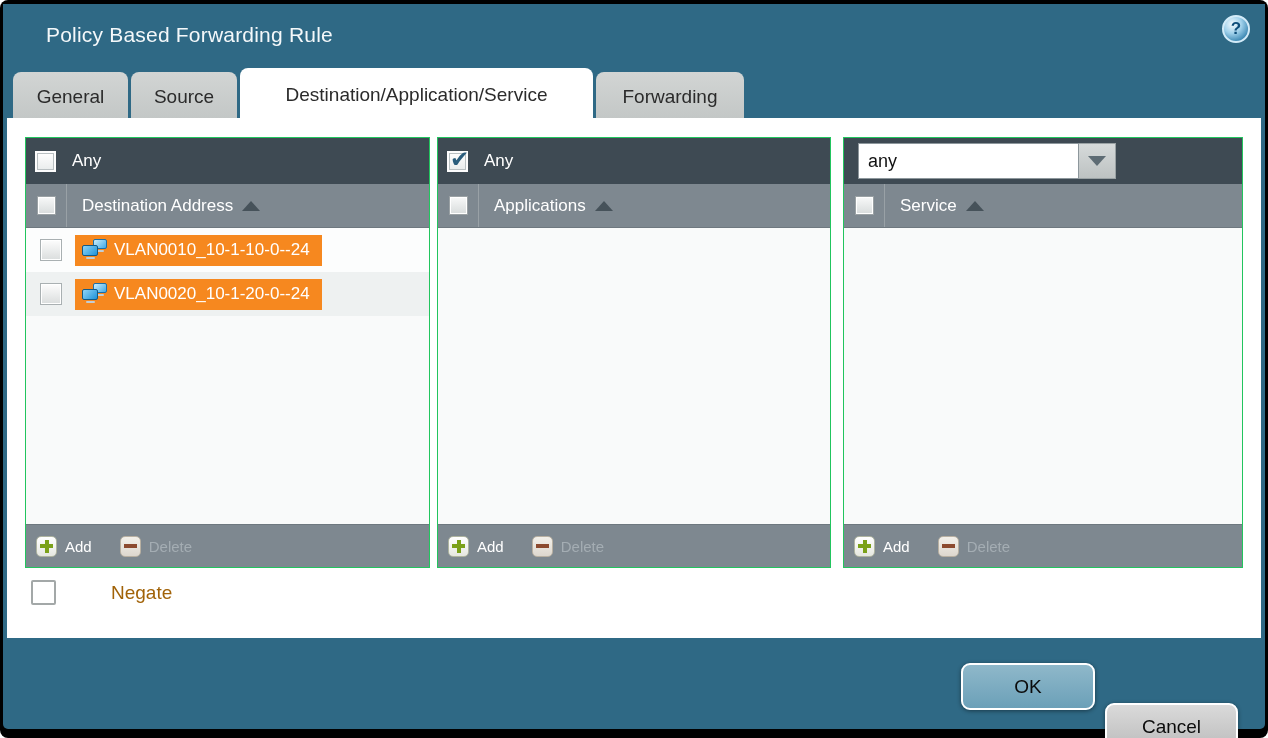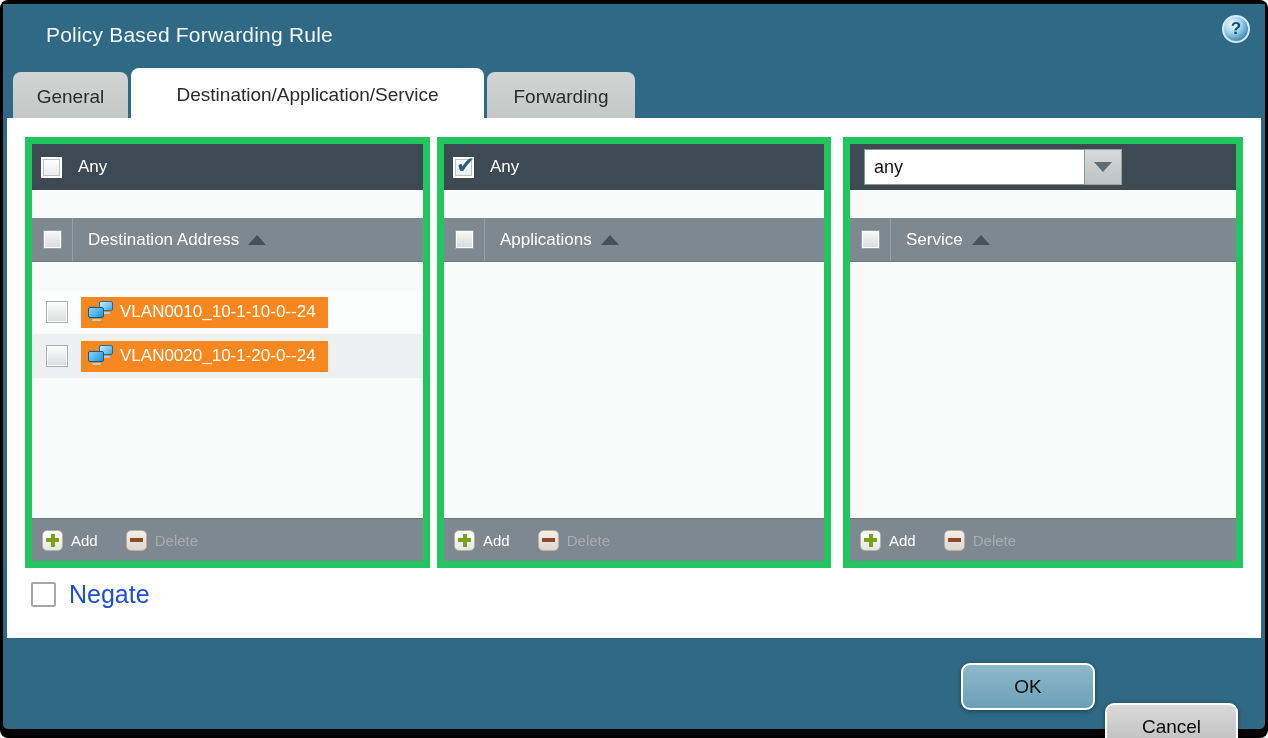--- a/index.html
+++ b/index.html
@@ -23,21 +23,21 @@
          color:#2b2b2b; font-size:19px; display:flex; align-items:center; justify-content:center;
          margin-right:3px; cursor:pointer; }
   .tab.active { height:54px; background:#ffffff; }
   .tab-general { width:115px; } .tab-source { width:106px; }
   .tab-das { width:353px; } .tab-forwarding { width:148px; }
 
   
   .content { position:absolute; left:4px; right:4px; top:114px; height:520px; background:#ffffff; }
 
   .panels { position:absolute; left:18px; top:19px; display:flex; }
-  .panel { height:431px; display:flex; flex-direction:column; border:7px solid #22c55e; background:#f9fafa;gap:28px; }
+  .panel { height:431px; display:flex; flex-direction:column; border:1px solid #22c55e; background:#f9fafa; }
   .panel-1 { width:405px; margin-right:7px; }
   .panel-2 { width:394px; margin-right:12px; }
   .panel-3 { width:400px; }
 
   .anybar { height:46px; background:#3e4a53; display:flex; align-items:center; padding-left:9px; flex:0 0 auto; }
   .anylabel { color:#fff; font-size:17px; margin-left:16px; }
 
   .colheader { height:44px; background:#7e8890; display:flex; align-items:center; flex:0 0 auto; border-bottom:1px solid #6e787f; }
   .cbcell { width:41px; align-self:stretch; display:flex; align-items:center; justify-content:center; border-right:1px solid #99a1a6; }
   .colname { color:#fff; font-size:17px; margin-left:15px; }
@@ -84,21 +84,21 @@
   .combo { display:flex; align-items:center; margin-left:5px; height:36px; cursor:pointer; }
   .combo-val { width:221px; height:36px; background:#fff; border:1px solid #8d979c; color:#111;
                font-size:18px; line-height:34px; padding-left:9px; }
   .combo-btn { width:37px; height:36px; background:linear-gradient(#d6dada,#bdc2c2); border:1px solid #9aa2a4; border-left:none;
                display:flex; align-items:center; justify-content:center; }
   .tri-down { width:0; height:0; border-left:9px solid transparent; border-right:9px solid transparent; border-top:10px solid #5e6c74; }
 
   
   .negate { position:absolute; left:24px; top:462px; display:flex; align-items:center; gap:13px; }
   .negate-cb { width:25px; height:25px; background:#fff; border:2px solid #a3a8a8; border-radius:2px; cursor:pointer; }
-  .negate-label { color:#1d4ed8; font-size:25px; }
+  .negate-label { color:#a16207; font-size:19px;margin-left:42px; }
 
   
   .btn { position:absolute; top:659px; height:47px; border-radius:9px; border:2px solid #fff;
          font-size:19px; color:#0b0b0b; text-align:center; line-height:43px; cursor:pointer;
          box-shadow:0 1px 4px rgba(0,0,0,.45); }
   .btn-ok { left:958px; width:134px; background:linear-gradient(#8fb8ca,#6ba0b8); }
   .btn-cancel { left:1102px; width:133px; background:linear-gradient(#dadada,#bdbdbd);margin-top:40px; }
 </style>
 </head>
 <body>
@@ -106,20 +106,21 @@
 <div class="frame">
   <div class="dialog">
 
     <div class="titlebar">
       <div class="title">Policy Based Forwarding Rule</div>
       <div class="help"></div>
     </div>
 
     <div class="tabs">
       <div class="tab tab-general">General</div>
+      <div class="tab tab-source">Source</div>
       <div class="tab tab-das active">Destination/Application/Service</div>
       <div class="tab tab-forwarding">Forwarding</div>
     </div>
 
     <div class="content">
       <div class="panels">
 
         <div class="panel panel-1">
           <div class="anybar">
             <span class="cb cb-any"></span>

